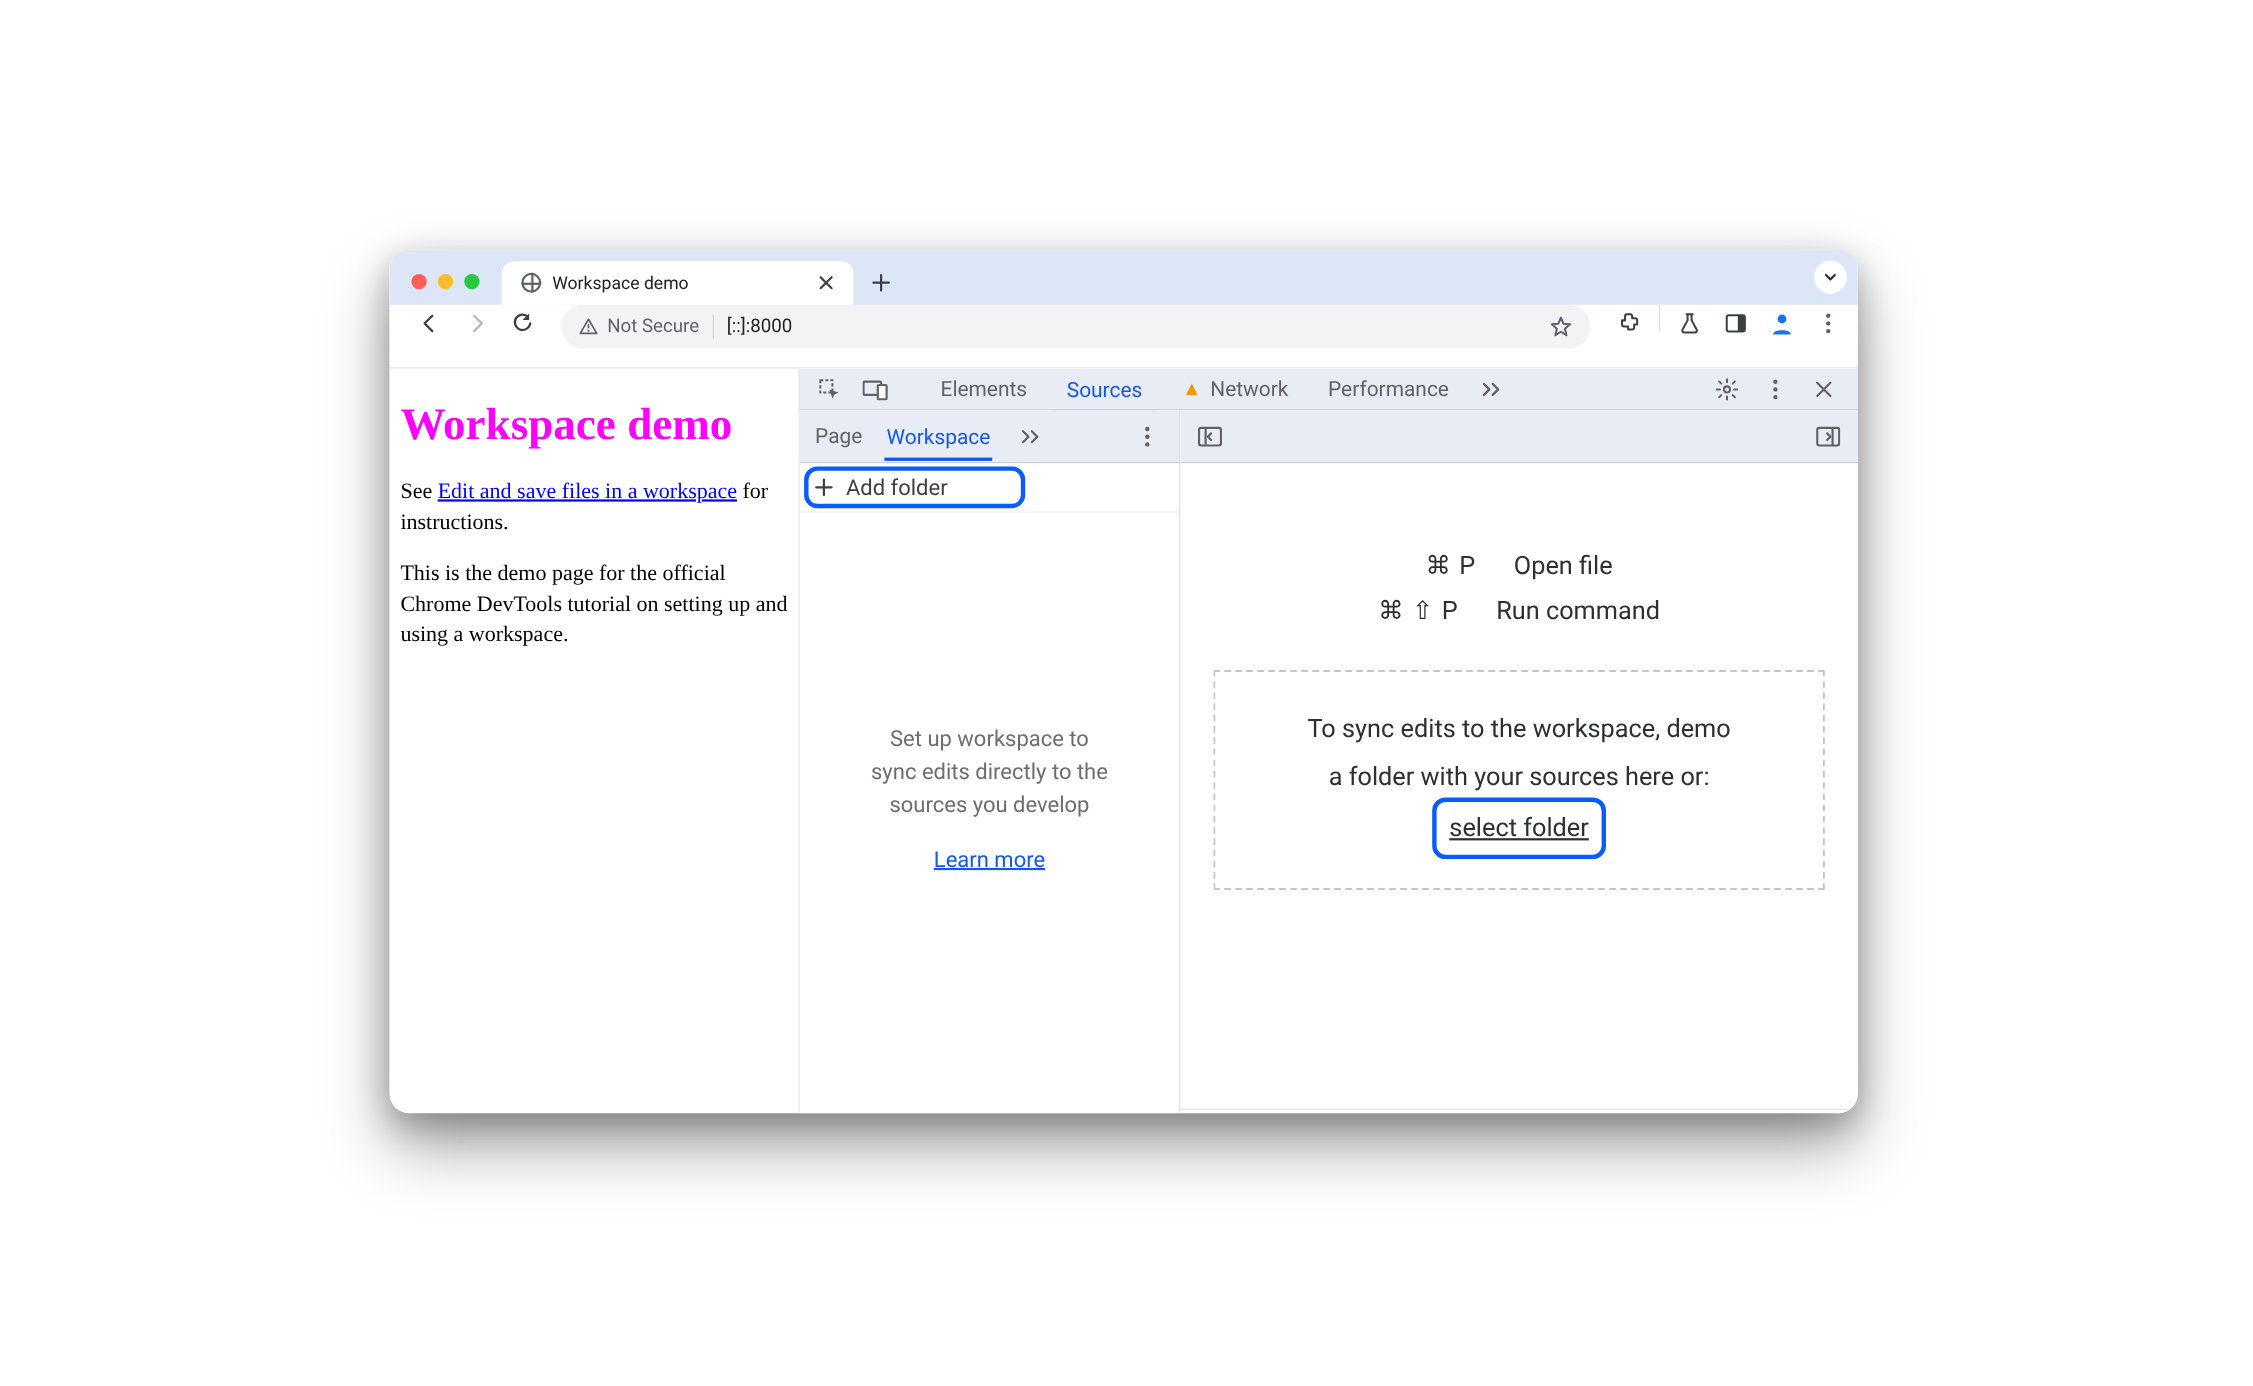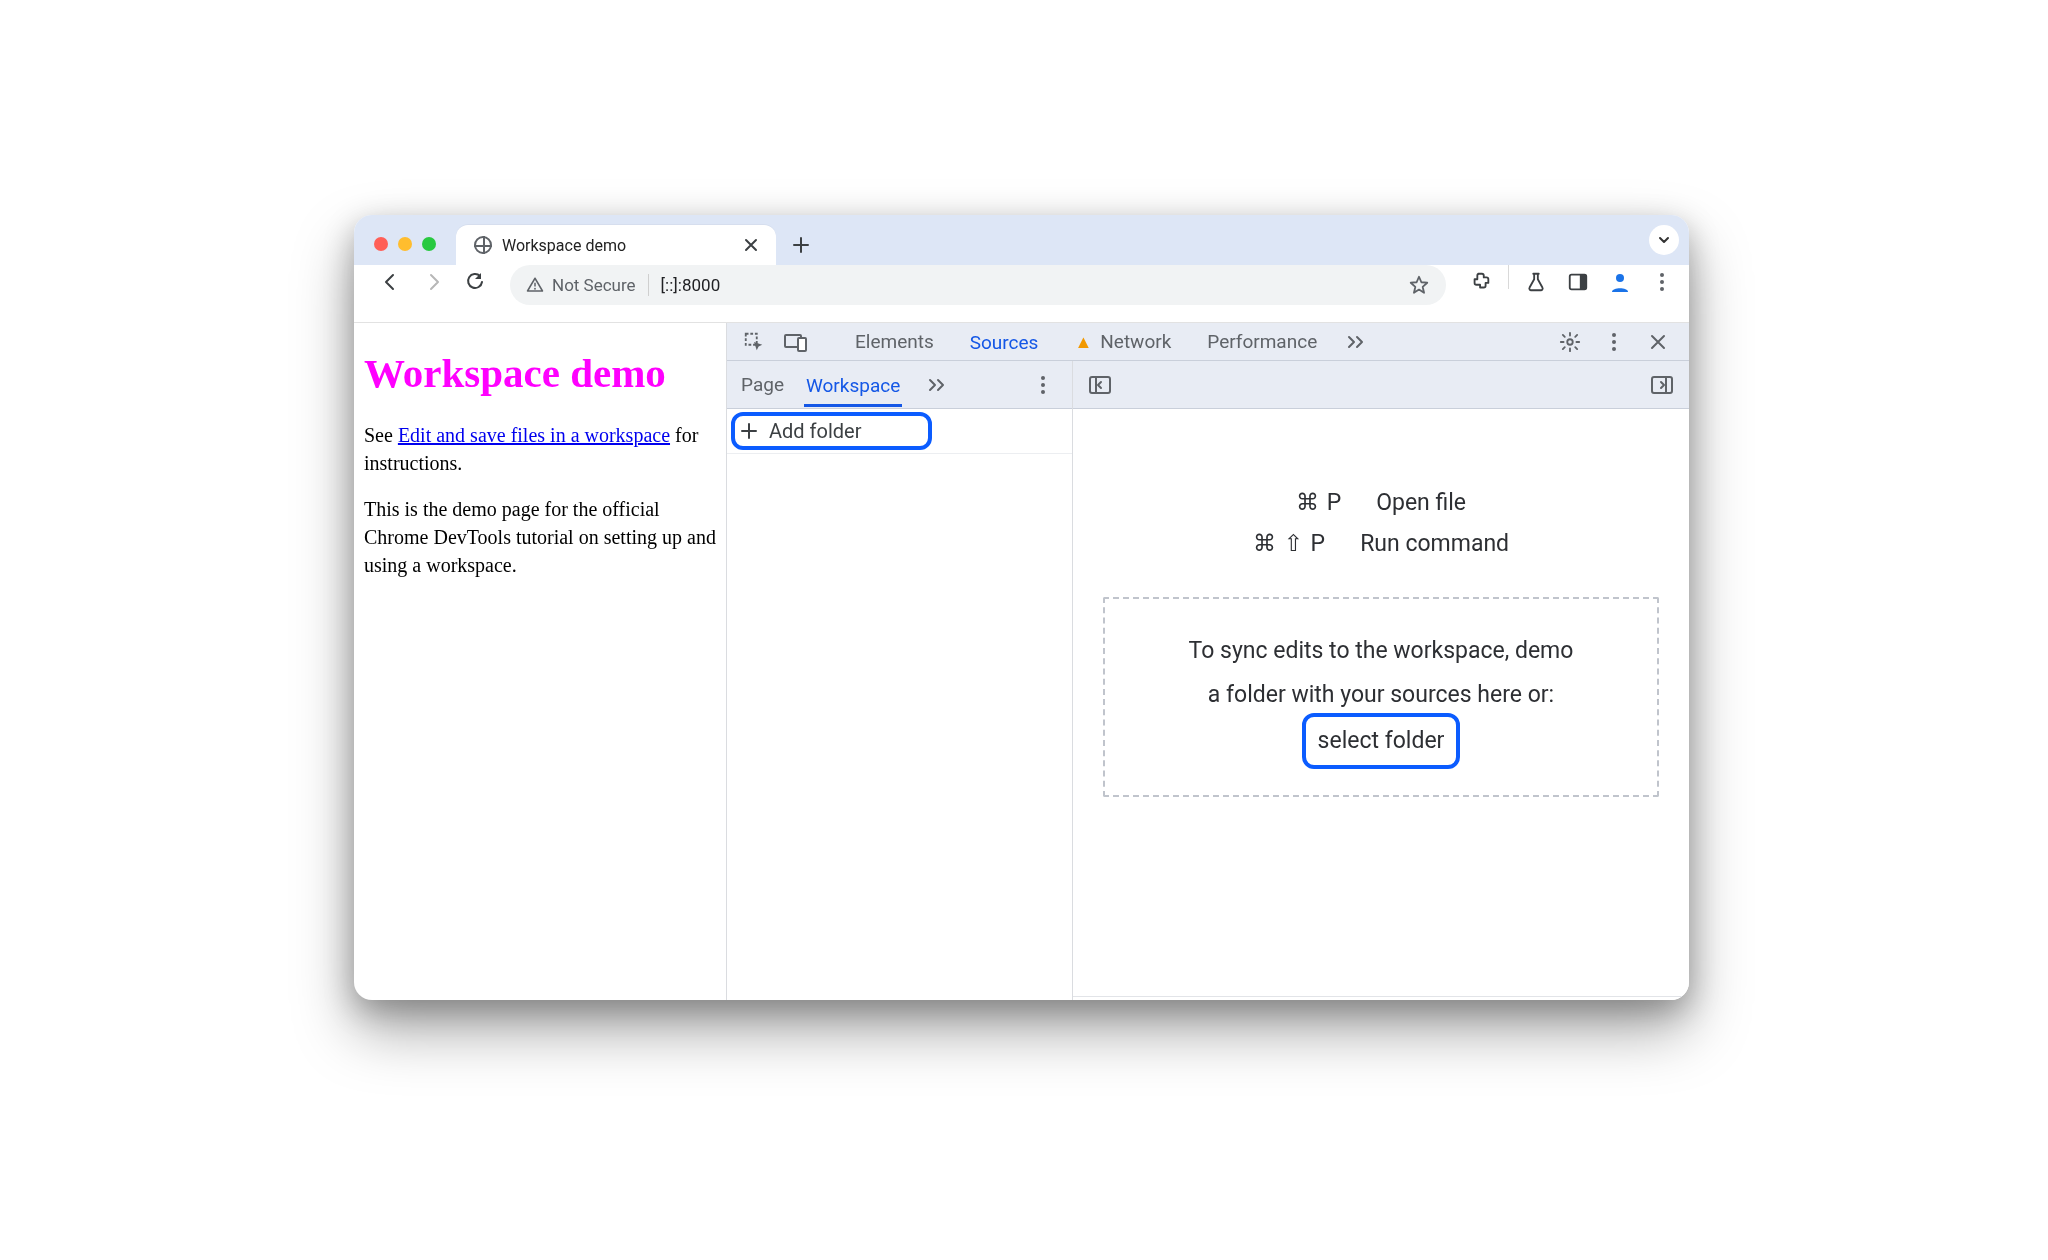--- a/index.html
+++ b/index.html
@@ -23,21 +23,21 @@
       width: 1335px;
       height: 785px;
       background: #fff;
       border-radius: 18px;
       box-shadow: 0 30px 60px rgba(0,0,0,.35), 0 10px 30px rgba(0,0,0,.25);
       overflow: hidden;
       display: flex;
       flex-direction: column;
       position: absolute;
       left: 70px;
-      top: 40px;
+      top: 52px;
     }
     
     .titlebar {
       height: 50px;
       background: #dde6f6;
       display: flex;
       align-items: flex-end;
       padding-left: 12px;
       position: relative;
     }
@@ -165,21 +165,21 @@
     }
     .shortcuts .row{ display:flex; gap:34px; }
     .kbd{ letter-spacing:1px;}
     .dropzone{
       margin: 10px 30px 0 30px;
       border: 2px dashed #c0c4cc; border-radius: 2px;
       padding: 30px 40px;
       text-align:center; font-size:23px; line-height:44px; color:#2d2f33;
     }
     .select-folder{
-      display:inline-block; position:relative; cursor:pointer;
+      display:inline-block; position:relative; text-decoration: underline; cursor:pointer;
       padding: 2px 10px;
     }
     .hl-blue2{
       position:absolute; left:-6px; right:-6px; top:-4px; bottom:-4px;
       border:4px solid #0b5cff; border-radius:12px; pointer-events:none;
     }
     .bottom-border{ height:4px; border-top:1px solid #e2e4e8; margin-top:auto;}
     svg{ display:block; }
     .kebab-dots{ display:flex;flex-direction:column;gap:3px;}
     .kebab-dots i{ width:4px;height:4px;border-radius:50%;background:#5f6368;display:block;}
@@ -363,20 +363,26 @@
                   </span>
                 </span>
             </div>
             <div class="add-folder">
               <svg width="20" height="20" viewBox="0 0 20 20">
                   <path d="M10 3v14M3 10h14" stroke="#3c4043" stroke-width="2" stroke-linecap="round"></path>
                 </svg>
               <span>Add folder</span>
               <span class="hl-blue"></span>
             </div>
+            <div class="nav-empty">
+              <span>Set up workspace to</span>
+              <span>sync edits directly to the</span>
+              <span>sources you develop</span>
+              <a href="#">Learn more</a>
+            </div>
           </div>
 
           <div class="main">
             <div class="main-bar">
               <span class="tool-icon">
                 <svg width="22" height="20" viewBox="0 0 22 20">
                     <rect x="1" y="2" width="20" height="16" rx="2" fill="none" stroke="#5f6368" stroke-width="2"></rect>
                     <path d="M7 2v16" stroke="#5f6368" stroke-width="2"></path>
                     <path d="M12 7 L9 10 L12 13" stroke="#5f6368" stroke-width="2" fill="none" stroke-linecap="round" stroke-linejoin="round"></path>
                   </svg>

